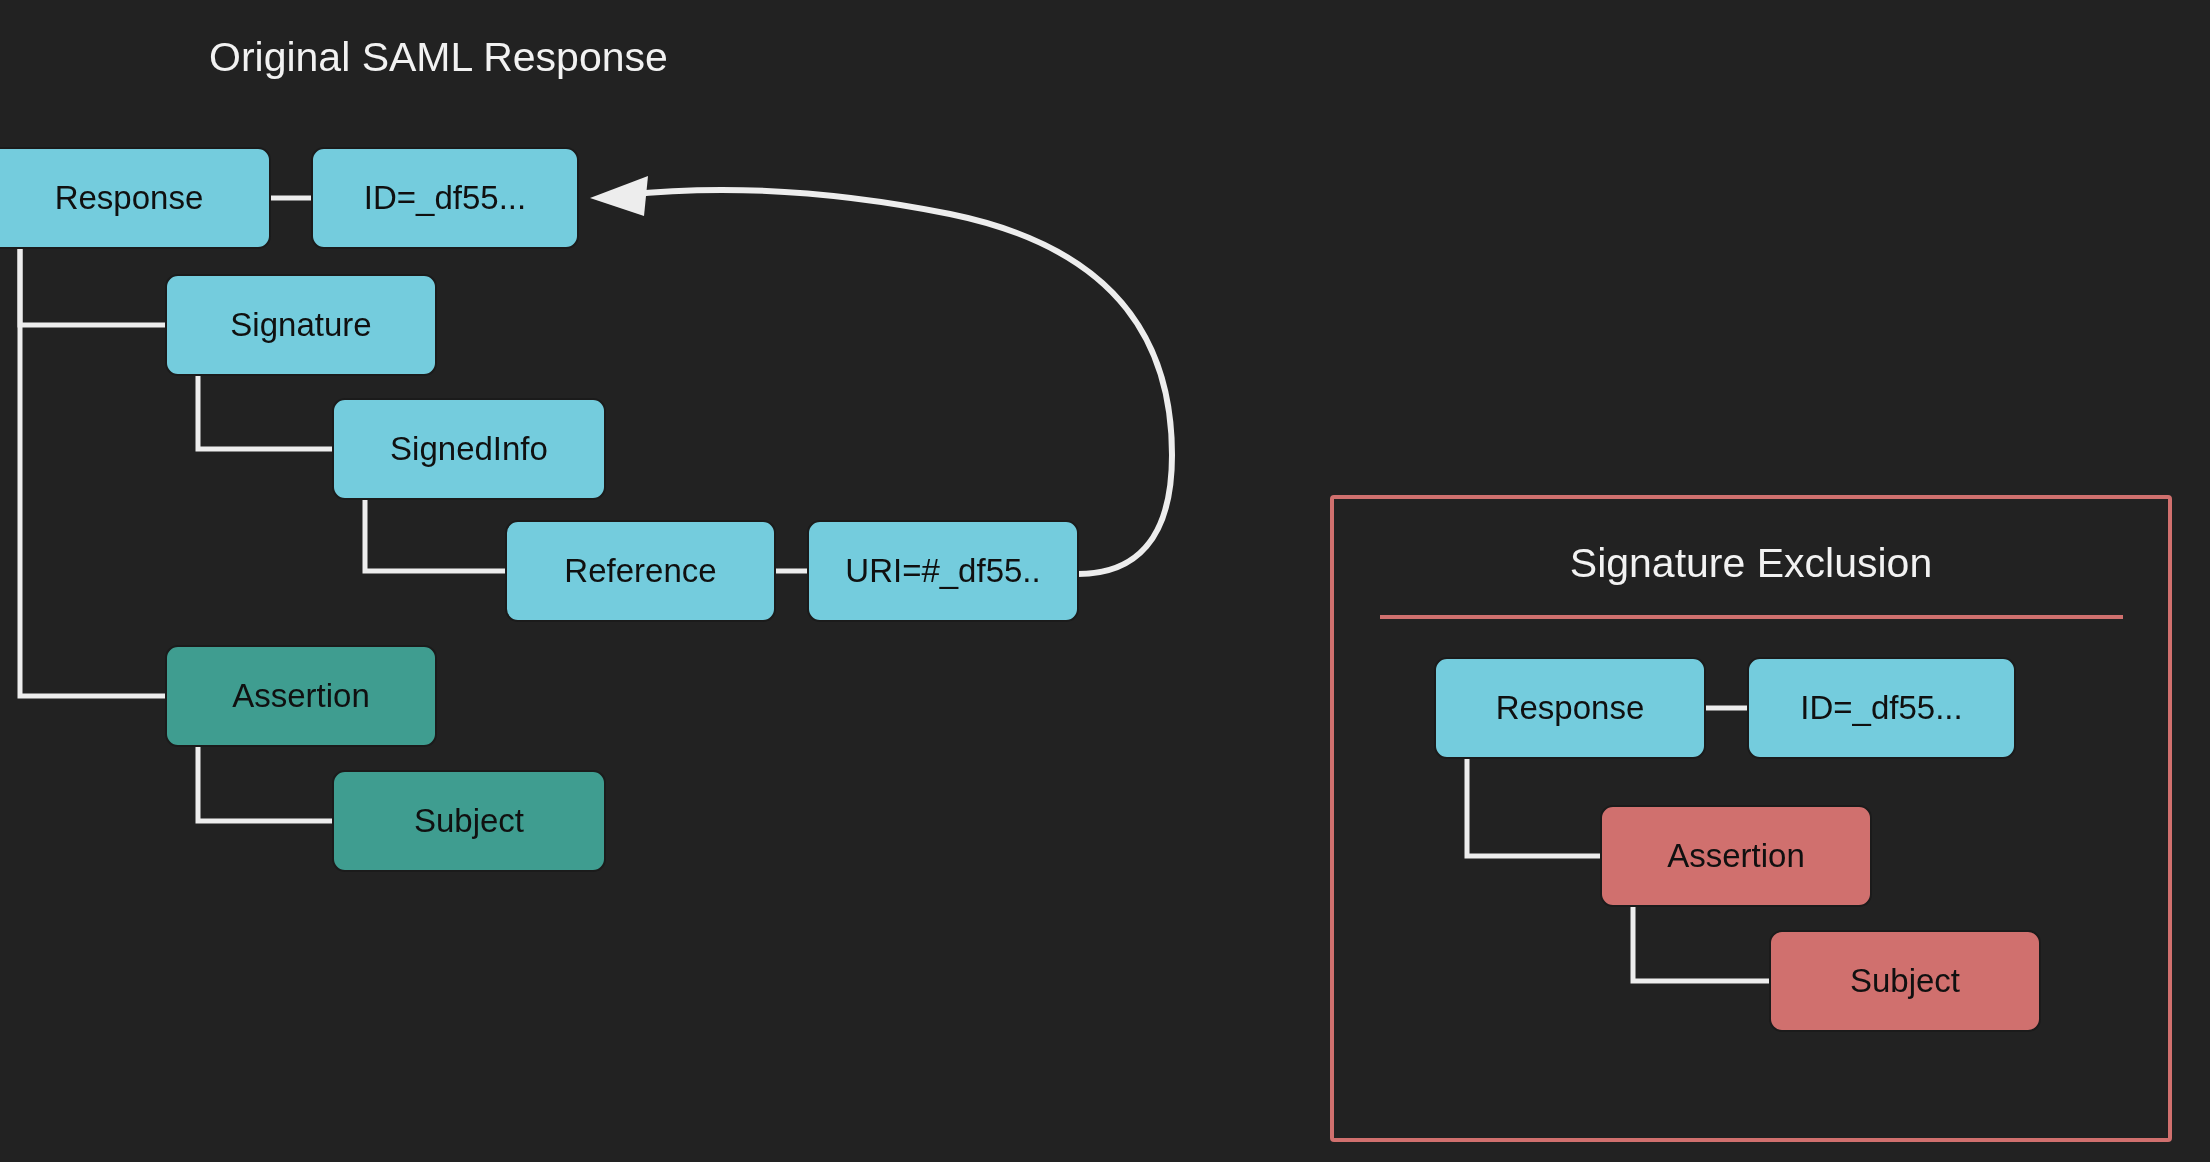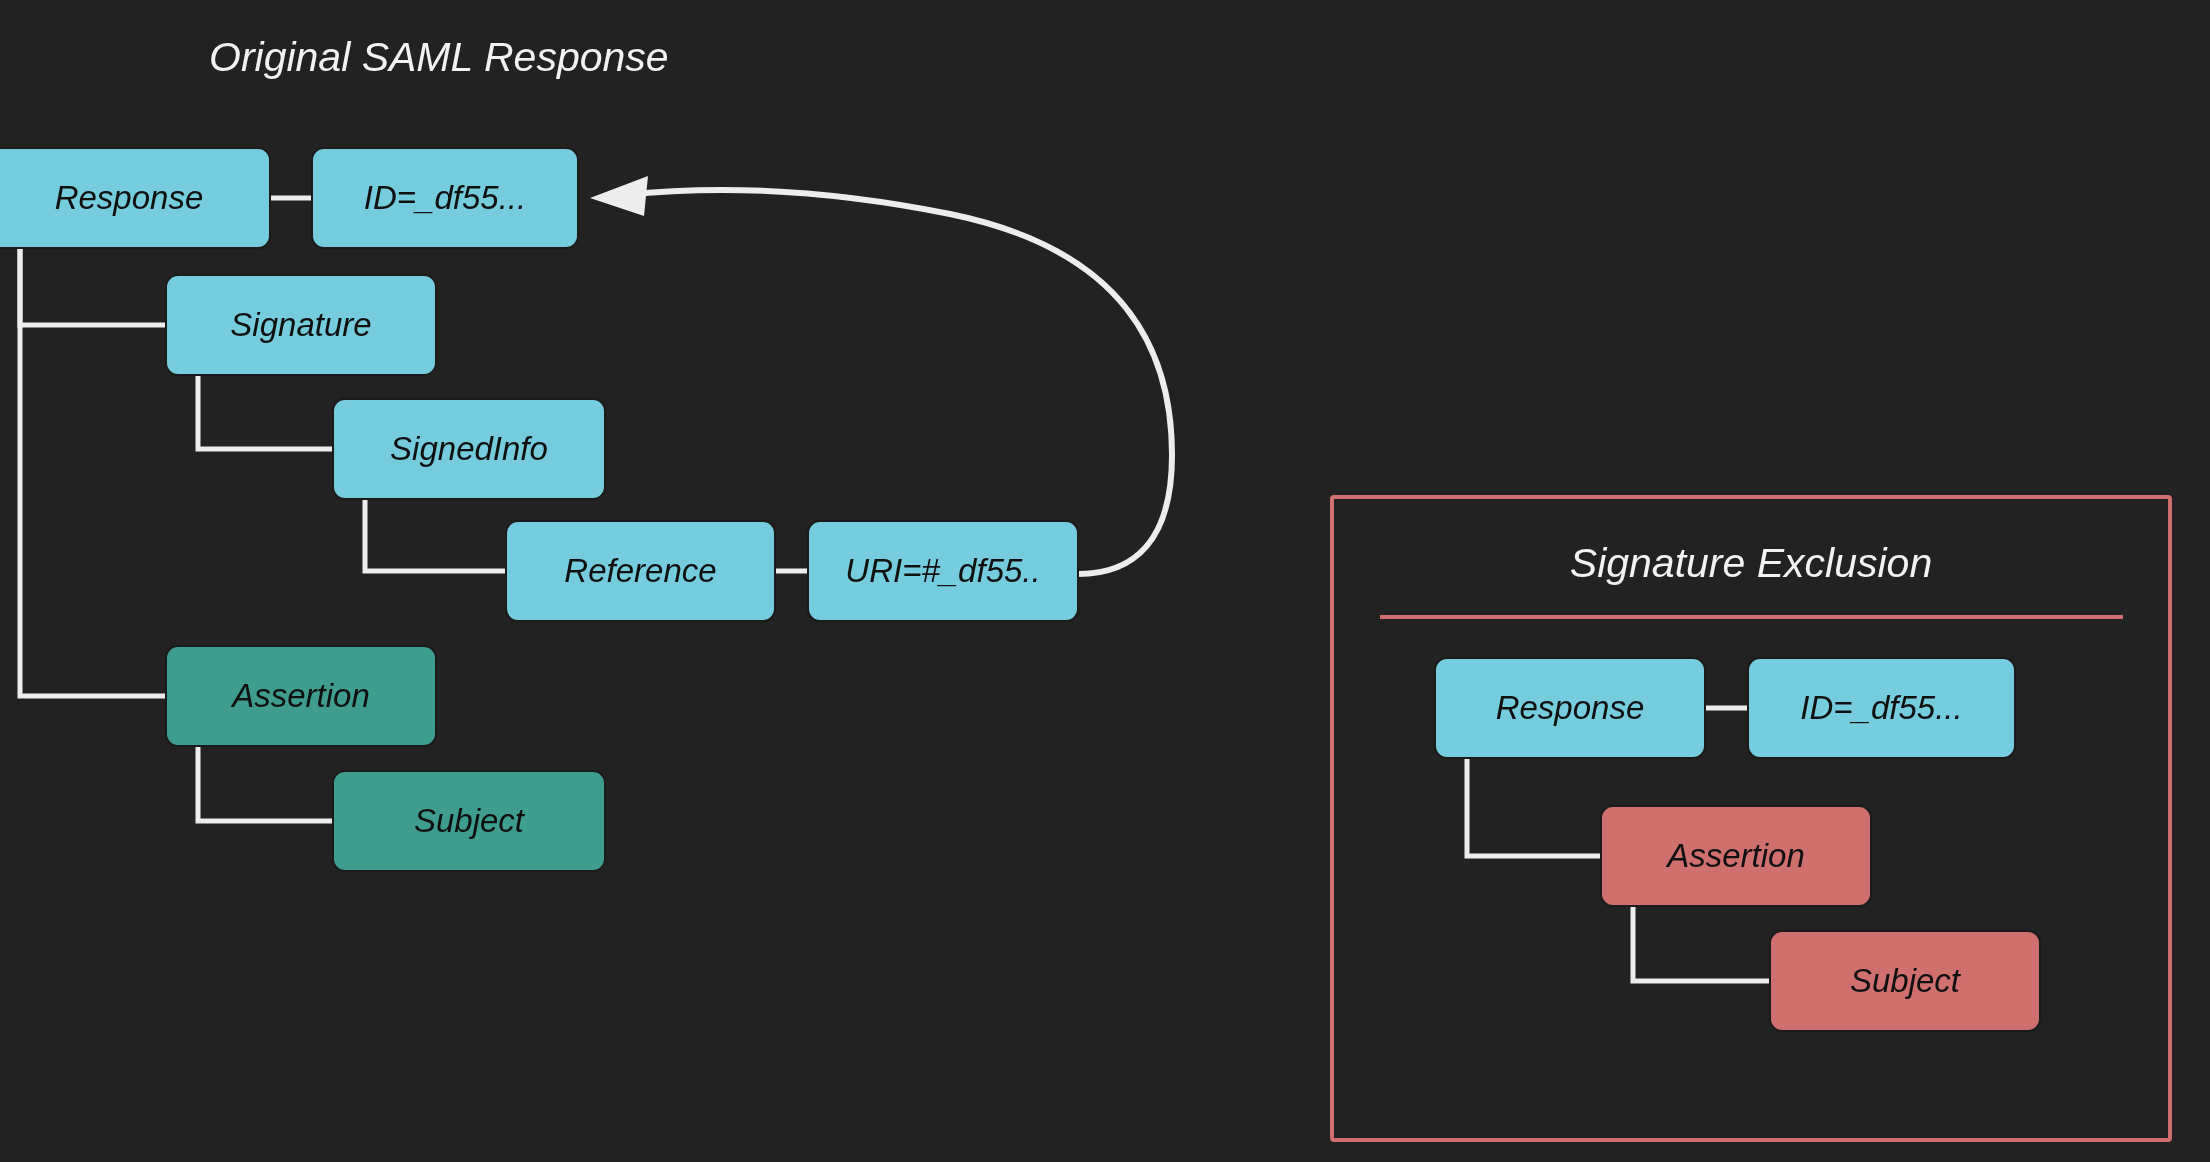--- a/index.html
+++ b/index.html
@@ -12,21 +12,20 @@
     width: 2210px;
     height: 1162px;
     overflow: hidden;
     font-family: "Liberation Sans", sans-serif;
   }
   #diagram-root {
     position: relative;
     width: 2210px;
     height: 870px;
     background: #4d7c0f;
-    font-style: italic;
   }
   svg#diagram-svg {
     display: block;
     width: 2210px;
     height: 1162px;
   }
   .node-rect {
     stroke: #1b1b1b;
     stroke-width: 2;
   }

